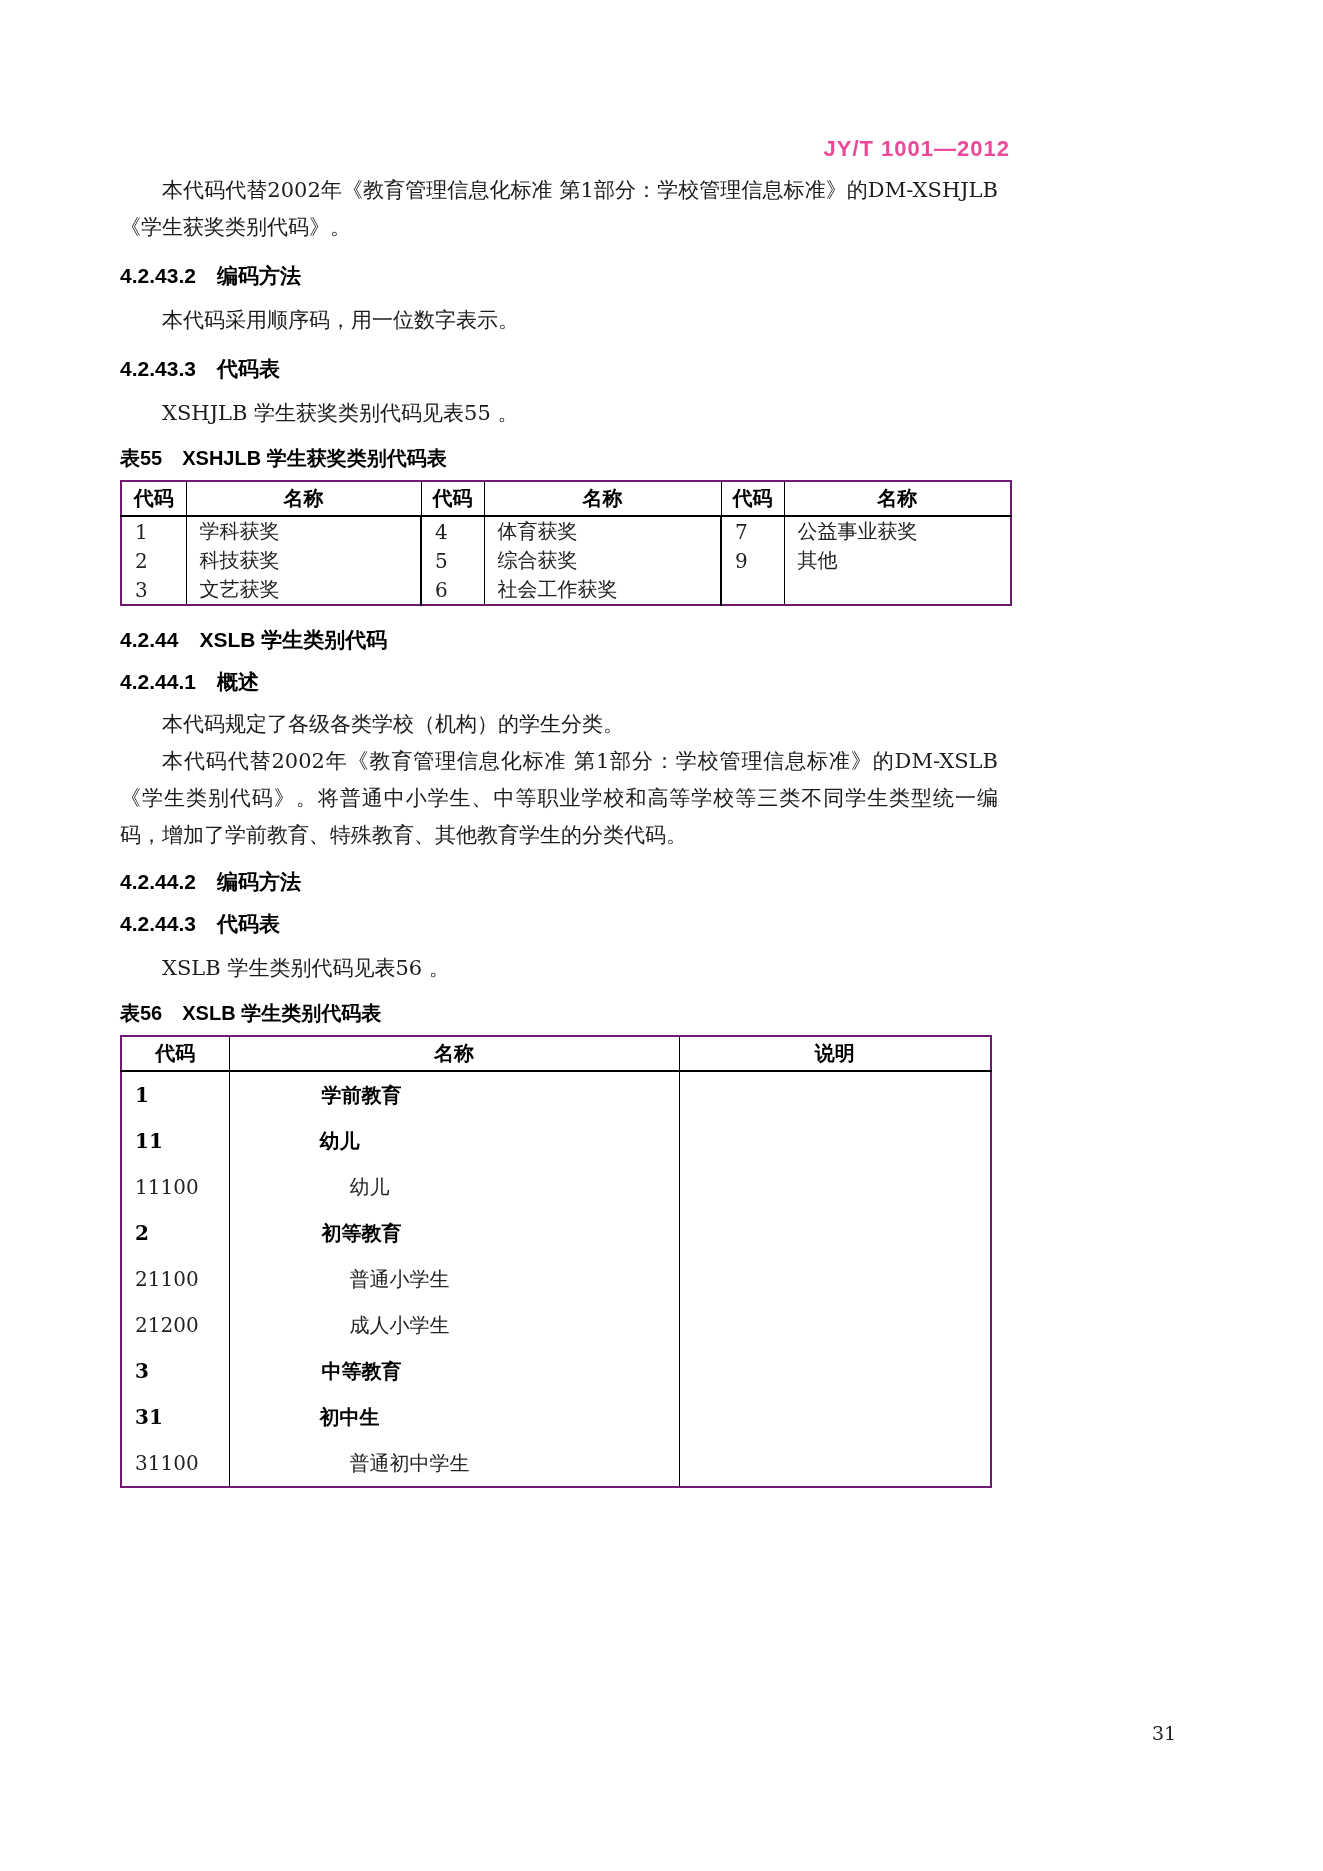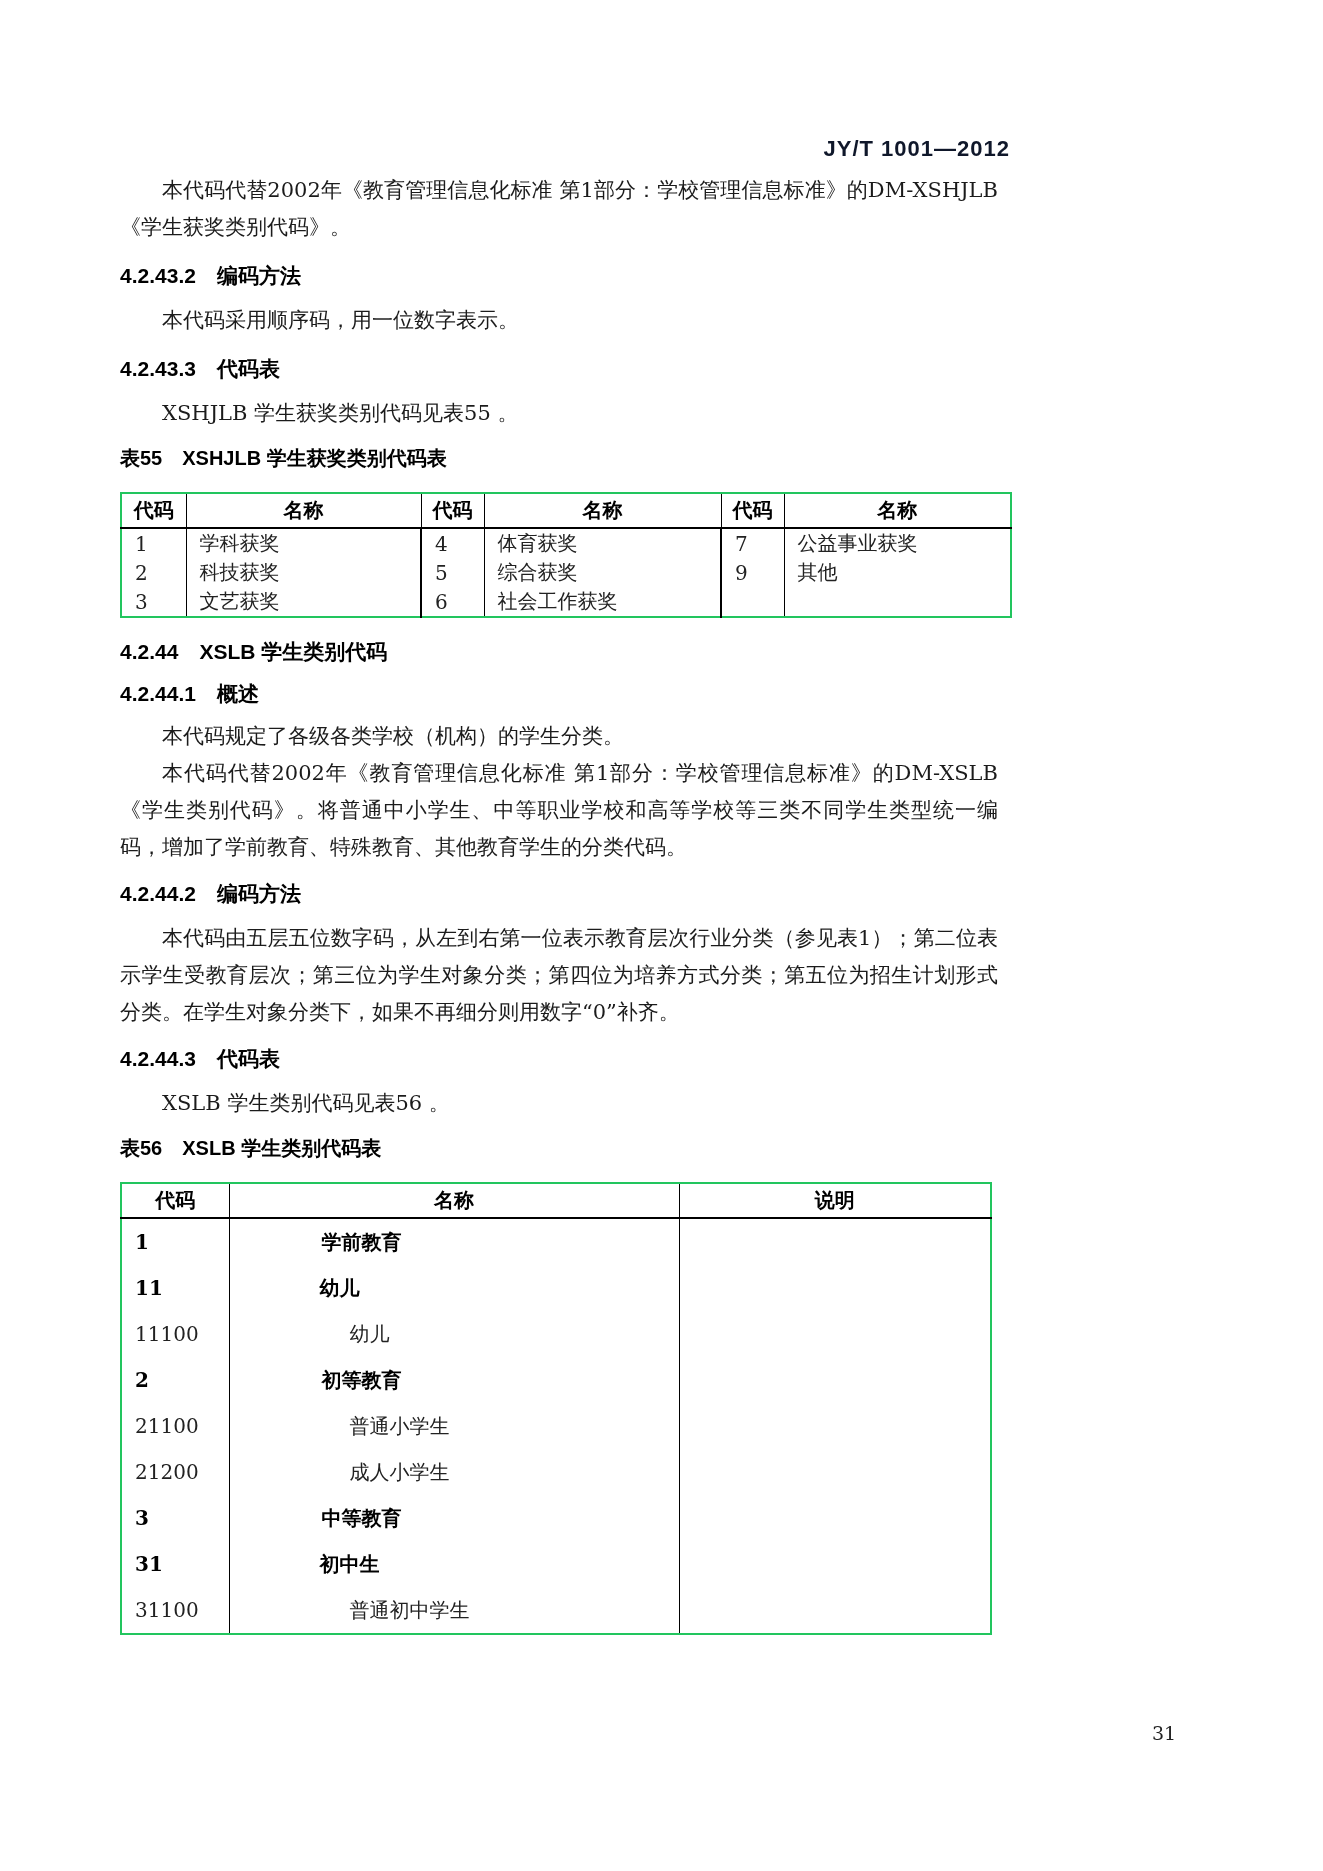--- a/index.html
+++ b/index.html
@@ -17,21 +17,21 @@
     width: 890px;
   }
   .doc-code {
     text-align: right;
     font-family: "Liberation Sans", "DejaVu Sans", sans-serif;
     font-weight: bold;
     font-size: 22px;
     letter-spacing: 1px;
     height: 26px;
     line-height: 26px;
-    color: #0f172a;
+    color: #ec4899;
   }
   p.body-para {
     margin: 10px 12px 0 0;
     font-size: 21px;
     line-height: 37px;
     text-align: justify;
     text-indent: 2em;
     color: #1b1b1b;
   }
   p.mt12 { margin-top: 12px; }
@@ -53,22 +53,22 @@
     font-size: 20px;
     text-align: left;
     color: #000;
     margin: 12px 0 0 0;
     height: 28px;
     line-height: 28px;
   }
   table {
     border-collapse: collapse;
     table-layout: fixed;
-    margin-top: 20px;
-    border: 2px solid #22c55e;
+    margin-top: 8px;
+    border: 2px solid #701a75;
   }
   table.t55 { width: 890px; }
   table.t56 { width: 870px; }
   th {
     font-family: "Liberation Sans", "DejaVu Sans", sans-serif;
     font-weight: bold;
     font-size: 20px;
     color: #000;
     border: 1px solid #000;
     border-bottom: 2px solid #000;
@@ -174,21 +174,20 @@
       </tr>
     </tbody>
   </table>
 
   <div class="heading big">4.2.44　XSLB 学生类别代码</div>
   <div class="heading mt14">4.2.44.1　概述</div>
   <p class="body-para">本代码规定了各级各类学校（机构）的学生分类。</p>
   <p class="body-para mt0">本代码代替2002年《教育管理信息化标准 第1部分：学校管理信息标准》的DM-XSLB《学生类别代码》。将普通中小学生、中等职业学校和高等学校等三类不同学生类型统一编码，增加了学前教育、特殊教育、其他教育学生的分类代码。</p>
 
   <div class="heading mt14">4.2.44.2　编码方法</div>
-  <p class="body-para mt12">本代码由五层五位数字码，从左到右第一位表示教育层次行业分类（参见表1）；第二位表示学生受教育层次；第三位为学生对象分类；第四位为培养方式分类；第五位为招生计划形式分类。在学生对象分类下，如果不再细分则用数字“0”补齐。</p>
 
   <div class="heading mt14">4.2.44.3　代码表</div>
   <p class="body-para mt12">XSLB 学生类别代码见表56 。</p>
 
   <div class="table-caption">表56　XSLB 学生类别代码表</div>
 
   <table class="t56">
     <colgroup>
       <col style="width:108px">
         <col style="width:450px">

